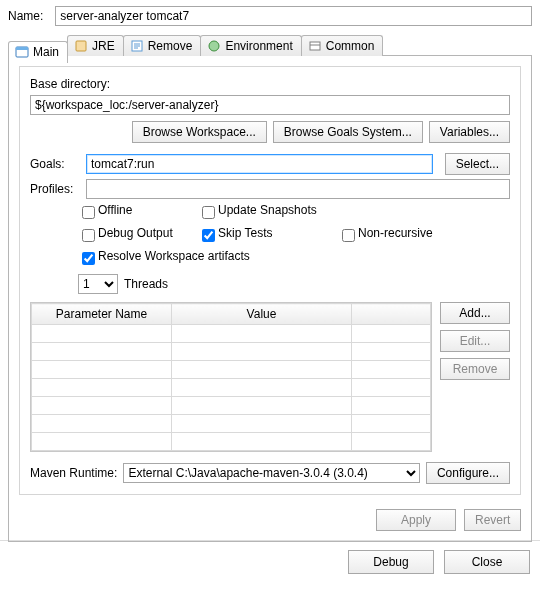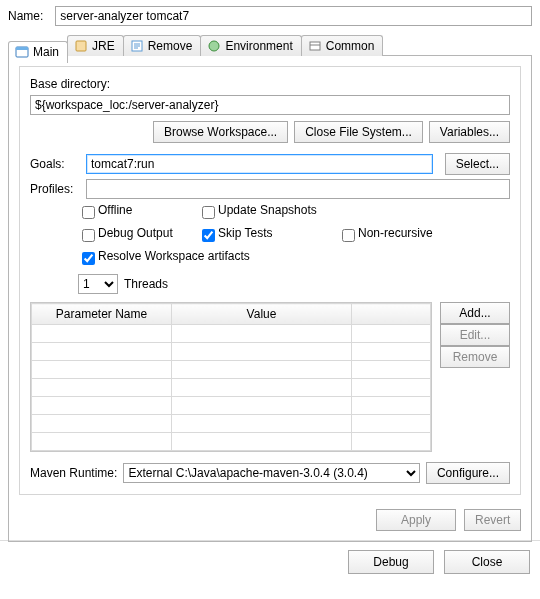--- a/index.html
+++ b/index.html
@@ -20,21 +20,21 @@
   .groupborder { border: 1px solid #d5d5d5; padding: 10px 10px 10px 10px; }
   .right-btns { display: flex; justify-content: flex-end; gap: 6px; margin-top: 6px; }
   .checks { display: grid; grid-template-columns: 120px 140px 120px; row-gap: 4px; margin-left: 48px; margin-top: 4px; }
   .ck { display: flex; align-items: flex-start; gap: 0; }
   .threads { display:flex; align-items:center; gap:6px; margin-left:48px; margin-top:6px;}
   .table-area { display:flex; gap:8px; margin-top:8px; }
   table { border-collapse: collapse; width: 100%; background:#fff; }
   th, td { border: 1px solid #d9d9d9; text-align:center; padding: 3px 6px; font-weight: normal; height:18px; }
   thead th { background: linear-gradient(#fdfdfd,#ececec); }
   .tbl-wrap { flex:1; border:1px solid #c8c8c8; height:150px; overflow:hidden; }
-  .tbl-btns { display:flex; flex-direction:column; width:70px; }
+  .tbl-btns { display:flex; flex-direction:column; gap:6px; width:70px; }
   .runtime-row { display:flex; align-items:center; gap:6px; margin-top:10px; }
   .apply-row { display:flex; justify-content:flex-end; gap:8px; margin-top:14px; }
   .footer { position:absolute; top:542px; left:0; right:0; padding: 8px 10px; display:flex; justify-content:flex-end; gap:10px; }
   .footer button { width: 86px; height: 24px; }
   svg { display:block; }
 </style>
 </head>
 <body>
 
 <div class="outer">
@@ -89,21 +89,21 @@
       <span>Common</span>
     </div>
   </div>
 
   <div class="tabpanel">
     <div class="groupborder">
       <div class="lbl" style="margin-bottom:4px">Base directory:</div>
       <input type="text" style="width: 100%;" value="${workspace_loc:/server-analyzer}">
       <div class="right-btns">
         <button>Browse Workspace...</button>
-        <button>Close File System...</button>
+        <button>Browse Goals System...</button>
         <button>Variables...</button>
       </div>
 
       <div class="row" style="margin-top:10px">
         <span class="lbl" style="width:44px">Goals:</span>
         <input type="text" class="focused" style="flex: 1 1 0%;" value="tomcat7:run">
         <button>Select...</button>
       </div>
 
       <div class="row">

